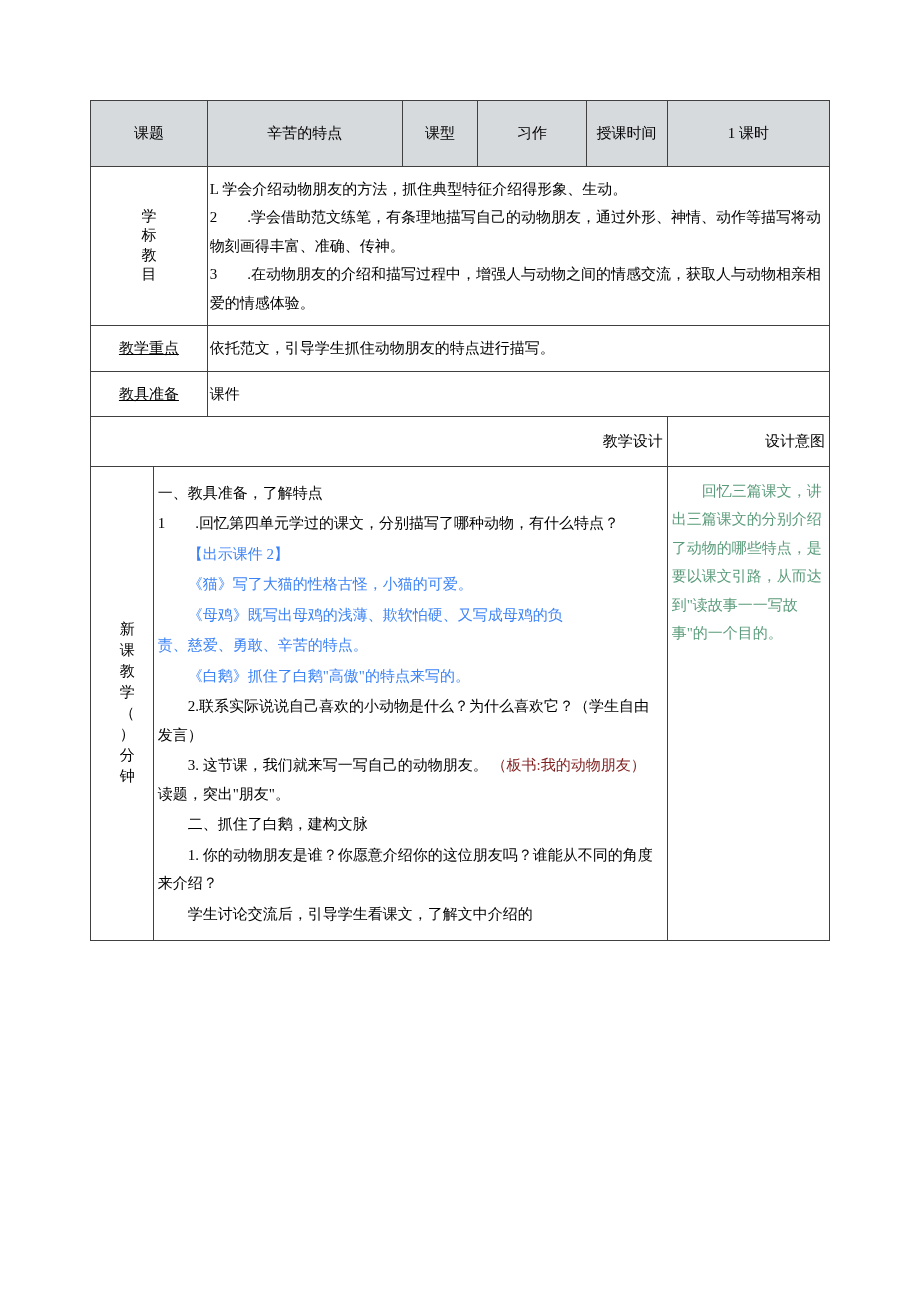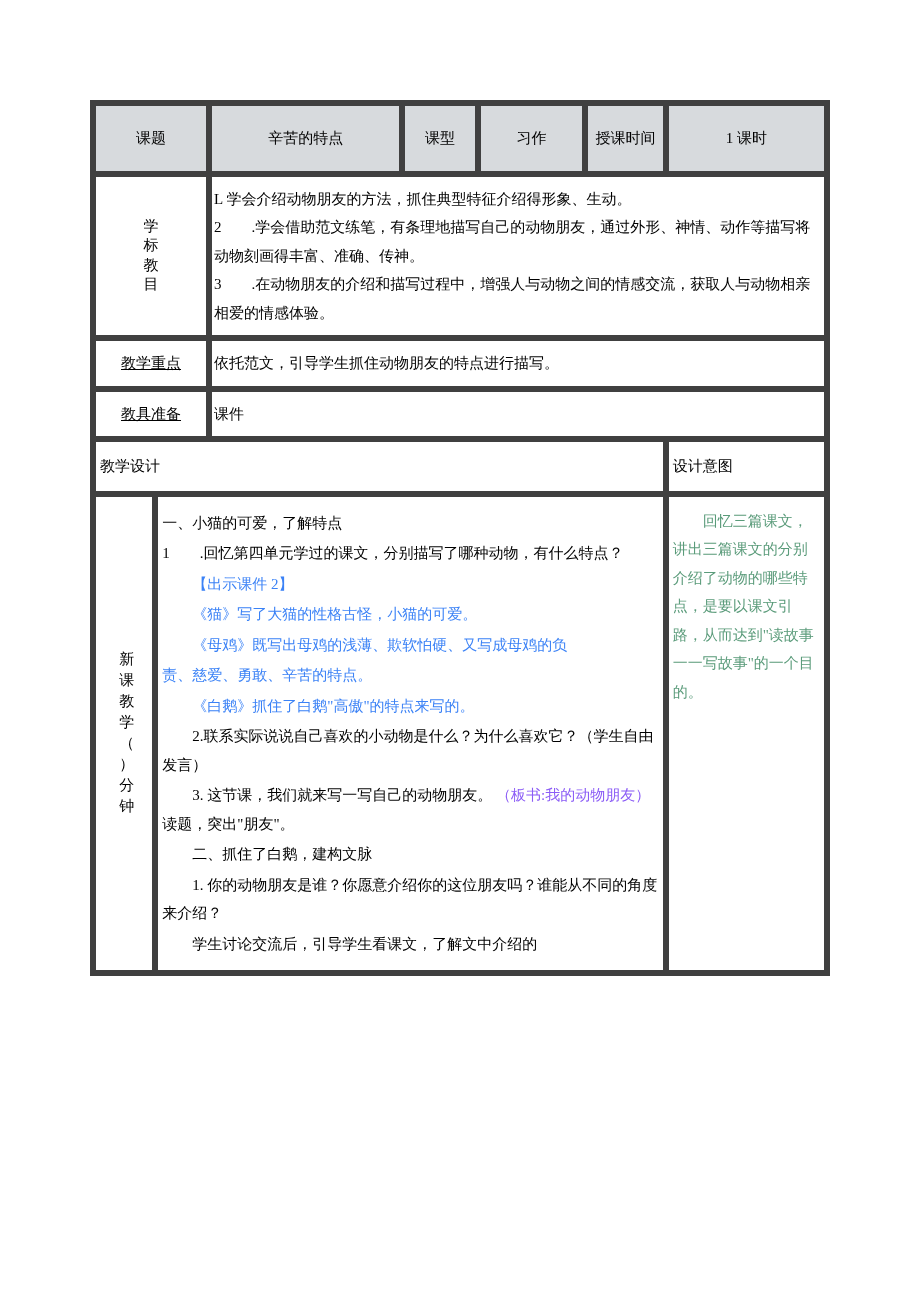--- a/index.html
+++ b/index.html
@@ -15,21 +15,21 @@
       font-size: 15px;
       line-height: 1.9;
       color: #000;
     }
     table {
       border-collapse: collapse;
       width: 100%;
       table-layout: fixed;
     }
     td {
-      border: 6px solid #404040;
+      border: 1px solid #404040;
       padding: 6px 4px;
       vertical-align: middle;
     }
     .header-row td {
       background: #d7dadd;
       text-align: center;
       padding: 18px 4px;
     }
     .label-cell {
       text-align: center;
@@ -40,33 +40,33 @@
       padding: 8px 4px 8px 2px;
       text-align: left;
       border-radius: 25px;
     }
     .vertical-label {
       text-align: center;
       line-height: 1.3;
       padding: 8px 2px;
     }
     .design-header td {
-      text-align: left;
+      text-align: right;
       padding: 10px 4px;
     }
     .main-content {
       padding: 10px 4px;
       vertical-align: top;
     }
     .main-content p {
       margin: 2px 0;
     }
     .indent1 { text-indent: 2em; }
     .blue { color: #3b82f6; }
-    .red { color: #8b5cf6; }
+    .red { color: #7f1d1d; }
     .intent-col {
       vertical-align: top;
       padding: 10px 4px;
       color: #5a9b7a;
     }
     .left-label {
       vertical-align: middle;
       text-align: right;
       line-height: 1.4;
       padding: 4px 18px;
@@ -119,21 +119,21 @@
   </tr>
 
   <tr class="design-header">
     <td colspan="6">教学设计</td>
     <td>设计意图</td>
   </tr>
 
   <tr>
     <td class="left-label">新课教<br>学<br>（<br>）分钟</td>
     <td colspan="5" class="main-content">
-      <p>一、小猫的可爱，了解特点</p>
+      <p>一、教具准备，了解特点</p>
       <p>1　　.回忆第四单元学过的课文，分别描写了哪种动物，有什么特点？</p>
       <p class="blue indent1">【出示课件 2】</p>
       <p class="blue indent1">《猫》写了大猫的性格古怪，小猫的可爱。</p>
       <p class="blue indent1">《母鸡》既写出母鸡的浅薄、欺软怕硬、又写成母鸡的负</p>
       <p class="blue">责、慈爱、勇敢、辛苦的特点。</p>
       <p class="blue indent1">《白鹅》抓住了白鹅"高傲"的特点来写的。</p>
       <p class="indent1">2.联系实际说说自己喜欢的小动物是什么？为什么喜欢它？（学生自由发言）</p>
       <p class="indent1">
         <span>3. 这节课，我们就来写一写自己的动物朋友。</span>
         <span class="red">（板书:我的动物朋友）</span>

